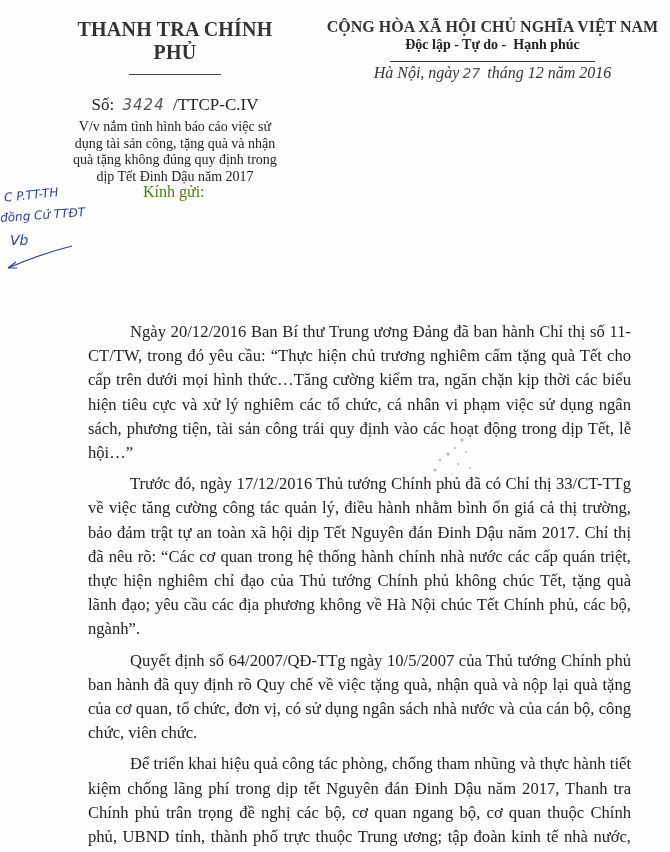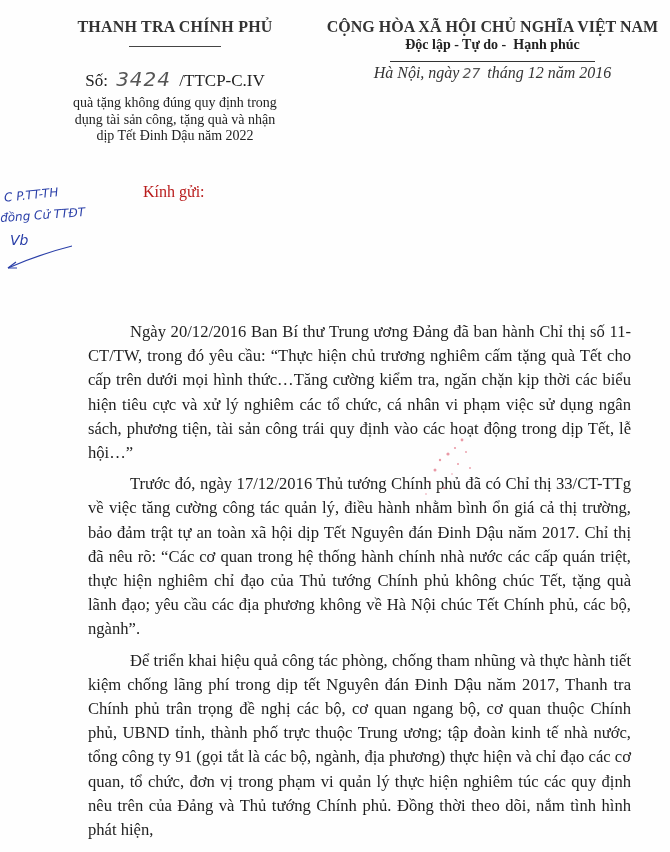--- a/index.html
+++ b/index.html
@@ -25,39 +25,39 @@
     
     .hdr-left {
       position: absolute;
       left: 60px;
       top: 18px;
       width: 230px;
       text-align: center;
     }
     .org-name {
       font-weight: bold;
-      font-size: 16px;
+      font-size: 20px;
       letter-spacing: 0.2px;
       color: #333;
     }
     .org-rule {
       width: 92px;
       height: 1px;
       background: #444;
       margin: 10px auto 0;
     }
     .doc-number {
       margin-top: 20px;
       font-size: 17px;
       color: #222;
     }
     .doc-number .hand {
       font-family: "DejaVu Sans", sans-serif;
       font-style: italic;
-      font-size: 20px;
+      font-size: 15px;
       color: #555;
       font-weight: normal;
       letter-spacing: 1px;
       margin: 0 4px;
     }
     .subject {
       margin-top: 4px;
       font-size: 14px;
       line-height: 16.5px;
       color: #222;
@@ -117,21 +117,21 @@
       color: #2a3fa8;
       font-size: 12px;
       white-space: nowrap;
     }
     
     .kinh-gui {
       position: absolute;
       left: 143px;
       top: 183px;
       font-size: 16px;
-      color: #b91c1c;
+      color: #4d7c0f;
     }
     .recipients {
       position: absolute;
       left: 203px;
       top: 210px;
       font-size: 16px;
       line-height: 26px;
       color: #222;
     }
     .recipients div { white-space: nowrap; }
@@ -167,23 +167,24 @@
 
   <div class="hdr-left">
     <div class="org-name">THANH TRA CHÍNH PHỦ</div>
     <div class="org-rule"></div>
     <div class="doc-number">
       <span>Số:</span>
       <span class="hand">3424</span>
       <span>/TTCP-C.IV</span>
     </div>
     <div class="subject">
+      <div>V/v nắm tình hình báo cáo việc sử</div>
+      <div>dụng tài sản công, tặng quà và nhận</div>
       <div>quà tặng không đúng quy định trong</div>
-      <div>dụng tài sản công, tặng quà và nhận</div>
-      <div>dịp Tết Đinh Dậu năm 2022</div>
+      <div>dịp Tết Đinh Dậu năm 2017</div>
     </div>
   </div>
 
   <div class="hdr-right">
     <div class="nation">CỘNG HÒA XÃ HỘI CHỦ NGHĨA VIỆT NAM</div>
     <div class="motto">Độc lập - Tự do -  Hạnh phúc</div>
     <div class="motto-rule"></div>
     <div class="place-date">
       <span>Hà Nội, ngày</span><span class="hand">27</span>
       <span>tháng 12 năm 2016</span>
@@ -198,20 +199,21 @@
       <path d="M8 86 Q 40 72 72 64" stroke="#2a3fa8" stroke-width="1.2" fill="none"></path>
       <path d="M8 86 L 16 80 M8 86 L 17 86" stroke="#2a3fa8" stroke-width="1.2" fill="none"></path>
     </svg>
   </div>
 
   <div class="kinh-gui">Kính gửi:</div>
 
   <div class="body-text">
     <p>Ngày 20/12/2016 Ban Bí thư Trung ương Đảng đã ban hành Chỉ thị số 11-CT/TW, trong đó yêu cầu: “Thực hiện chủ trương nghiêm cấm tặng quà Tết cho cấp trên dưới mọi hình thức…Tăng cường kiểm tra, ngăn chặn kịp thời các biểu hiện tiêu cực và xử lý nghiêm các tổ chức, cá nhân vi phạm việc sử dụng ngân sách, phương tiện, tài sản công trái quy định vào các hoạt động trong dịp Tết, lễ hội…”</p>
     <p>Trước đó, ngày 17/12/2016 Thủ tướng Chính phủ đã có Chỉ thị 33/CT-TTg về việc tăng cường công tác quản lý, điều hành nhằm bình ổn giá cả thị trường, bảo đảm trật tự an toàn xã hội dịp Tết Nguyên đán Đinh Dậu năm 2017. Chỉ thị đã nêu rõ: “Các cơ quan trong hệ thống hành chính nhà nước các cấp quán triệt, thực hiện nghiêm chỉ đạo của Thủ tướng Chính phủ không chúc Tết, tặng quà lãnh đạo; yêu cầu các địa phương không về Hà Nội chúc Tết Chính phủ, các bộ, ngành”.</p>
+    <p>Quyết định số 64/2007/QĐ-TTg ngày 10/5/2007 của Thủ tướng Chính phủ ban hành đã quy định rõ Quy chế về việc tặng quà, nhận quà và nộp lại quà tặng của cơ quan, tổ chức, đơn vị, có sử dụng ngân sách nhà nước và của cán bộ, công chức, viên chức.</p>
     <p>Để triển khai hiệu quả công tác phòng, chống tham nhũng và thực hành tiết kiệm chống lãng phí trong dịp tết Nguyên đán Đinh Dậu năm 2017, Thanh tra Chính phủ trân trọng đề nghị các bộ, cơ quan ngang bộ, cơ quan thuộc Chính phủ, UBND tỉnh, thành phố trực thuộc Trung ương; tập đoàn kinh tế nhà nước, tổng công ty 91 (gọi tắt là các bộ, ngành, địa phương) thực hiện và  chỉ đạo các cơ quan, tổ chức, đơn vị trong phạm vi quản lý thực hiện nghiêm túc các quy định nêu trên của Đảng và Thủ tướng Chính phủ. Đồng thời theo dõi, nắm tình hình phát hiện,</p>
   </div>
 
   <svg class="stamp" viewBox="0 0 100 100">
     <g fill="#d9485f" opacity="0.55">
       <circle cx="62" cy="10" r="1.4"></circle>
       <circle cx="55" cy="18" r="1.1"></circle>
       <circle cx="48" cy="24" r="1.6"></circle>
       <circle cx="66" cy="22" r="0.9"></circle>
       <circle cx="40" cy="30" r="1.2"></circle>

